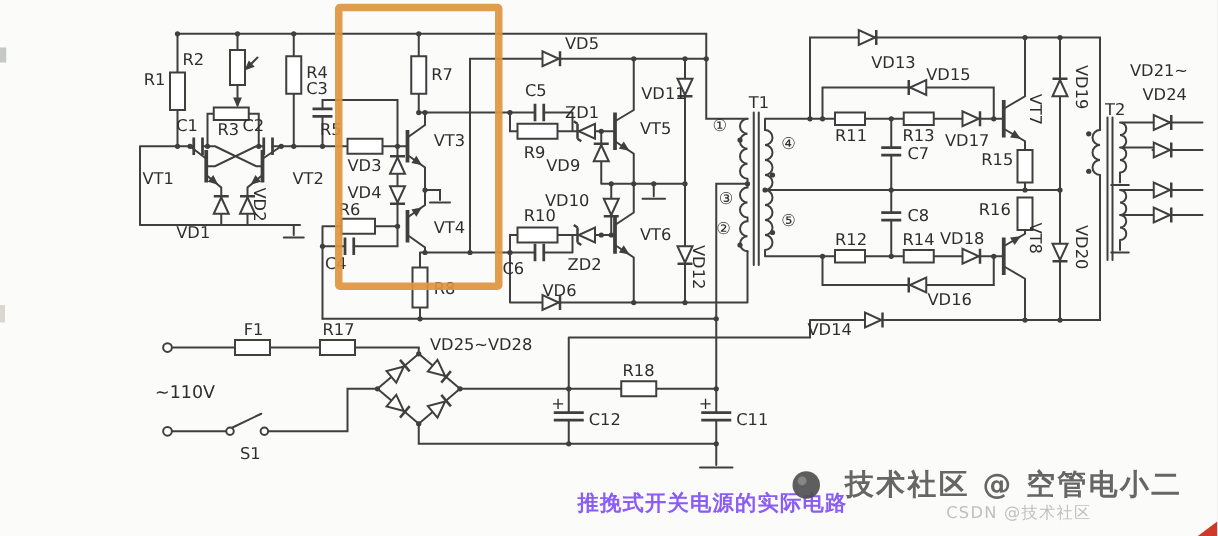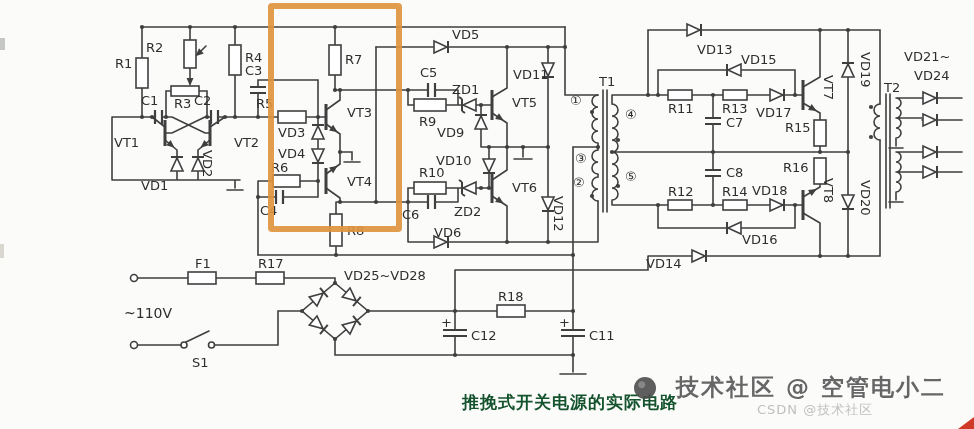--- a/index.html
+++ b/index.html
@@ -331,21 +331,21 @@
         <text x="589" y="340" font-size="13" fill="#2e2e2e">C11</text>
         <text x="441" y="327" font-size="13" fill="#2e2e2e">+</text>
         <text x="559" y="327" font-size="13" fill="#2e2e2e">+</text>
       </g>
 
     <polygon points="958,429 974,417 974,429" fill="#cf3a28"></polygon>
   </svg>
 
   <div class="hlbox" style="left:268px;top:3px;width:122px;height:217px;"></div>
 
-  <div class="caption" style="left: 462px; top: 391px; color: #14532d;">推挽式开关电源的实际电路</div>
+  <div class="caption" style="left: 462px; top: 391px; color: #8b5cf6;">推挽式开关电源的实际电路</div>
 
   <div class="wm1" style="left:634px;top:372px;">
     <span class="logo"></span>
     <span class="wmtext">技术社区 @ 空管电小二</span>
   </div>
 
   <div class="wm2" style="left:757px;top:401px;">CSDN @技术社区</div>
 
   <div class="edge-mark" style="left:0;top:38px;width:5px;height:12px;background:#8f968f;"></div>
   <div class="edge-mark" style="left:0;top:244px;width:4px;height:14px;background:#b9b3a8;"></div>

